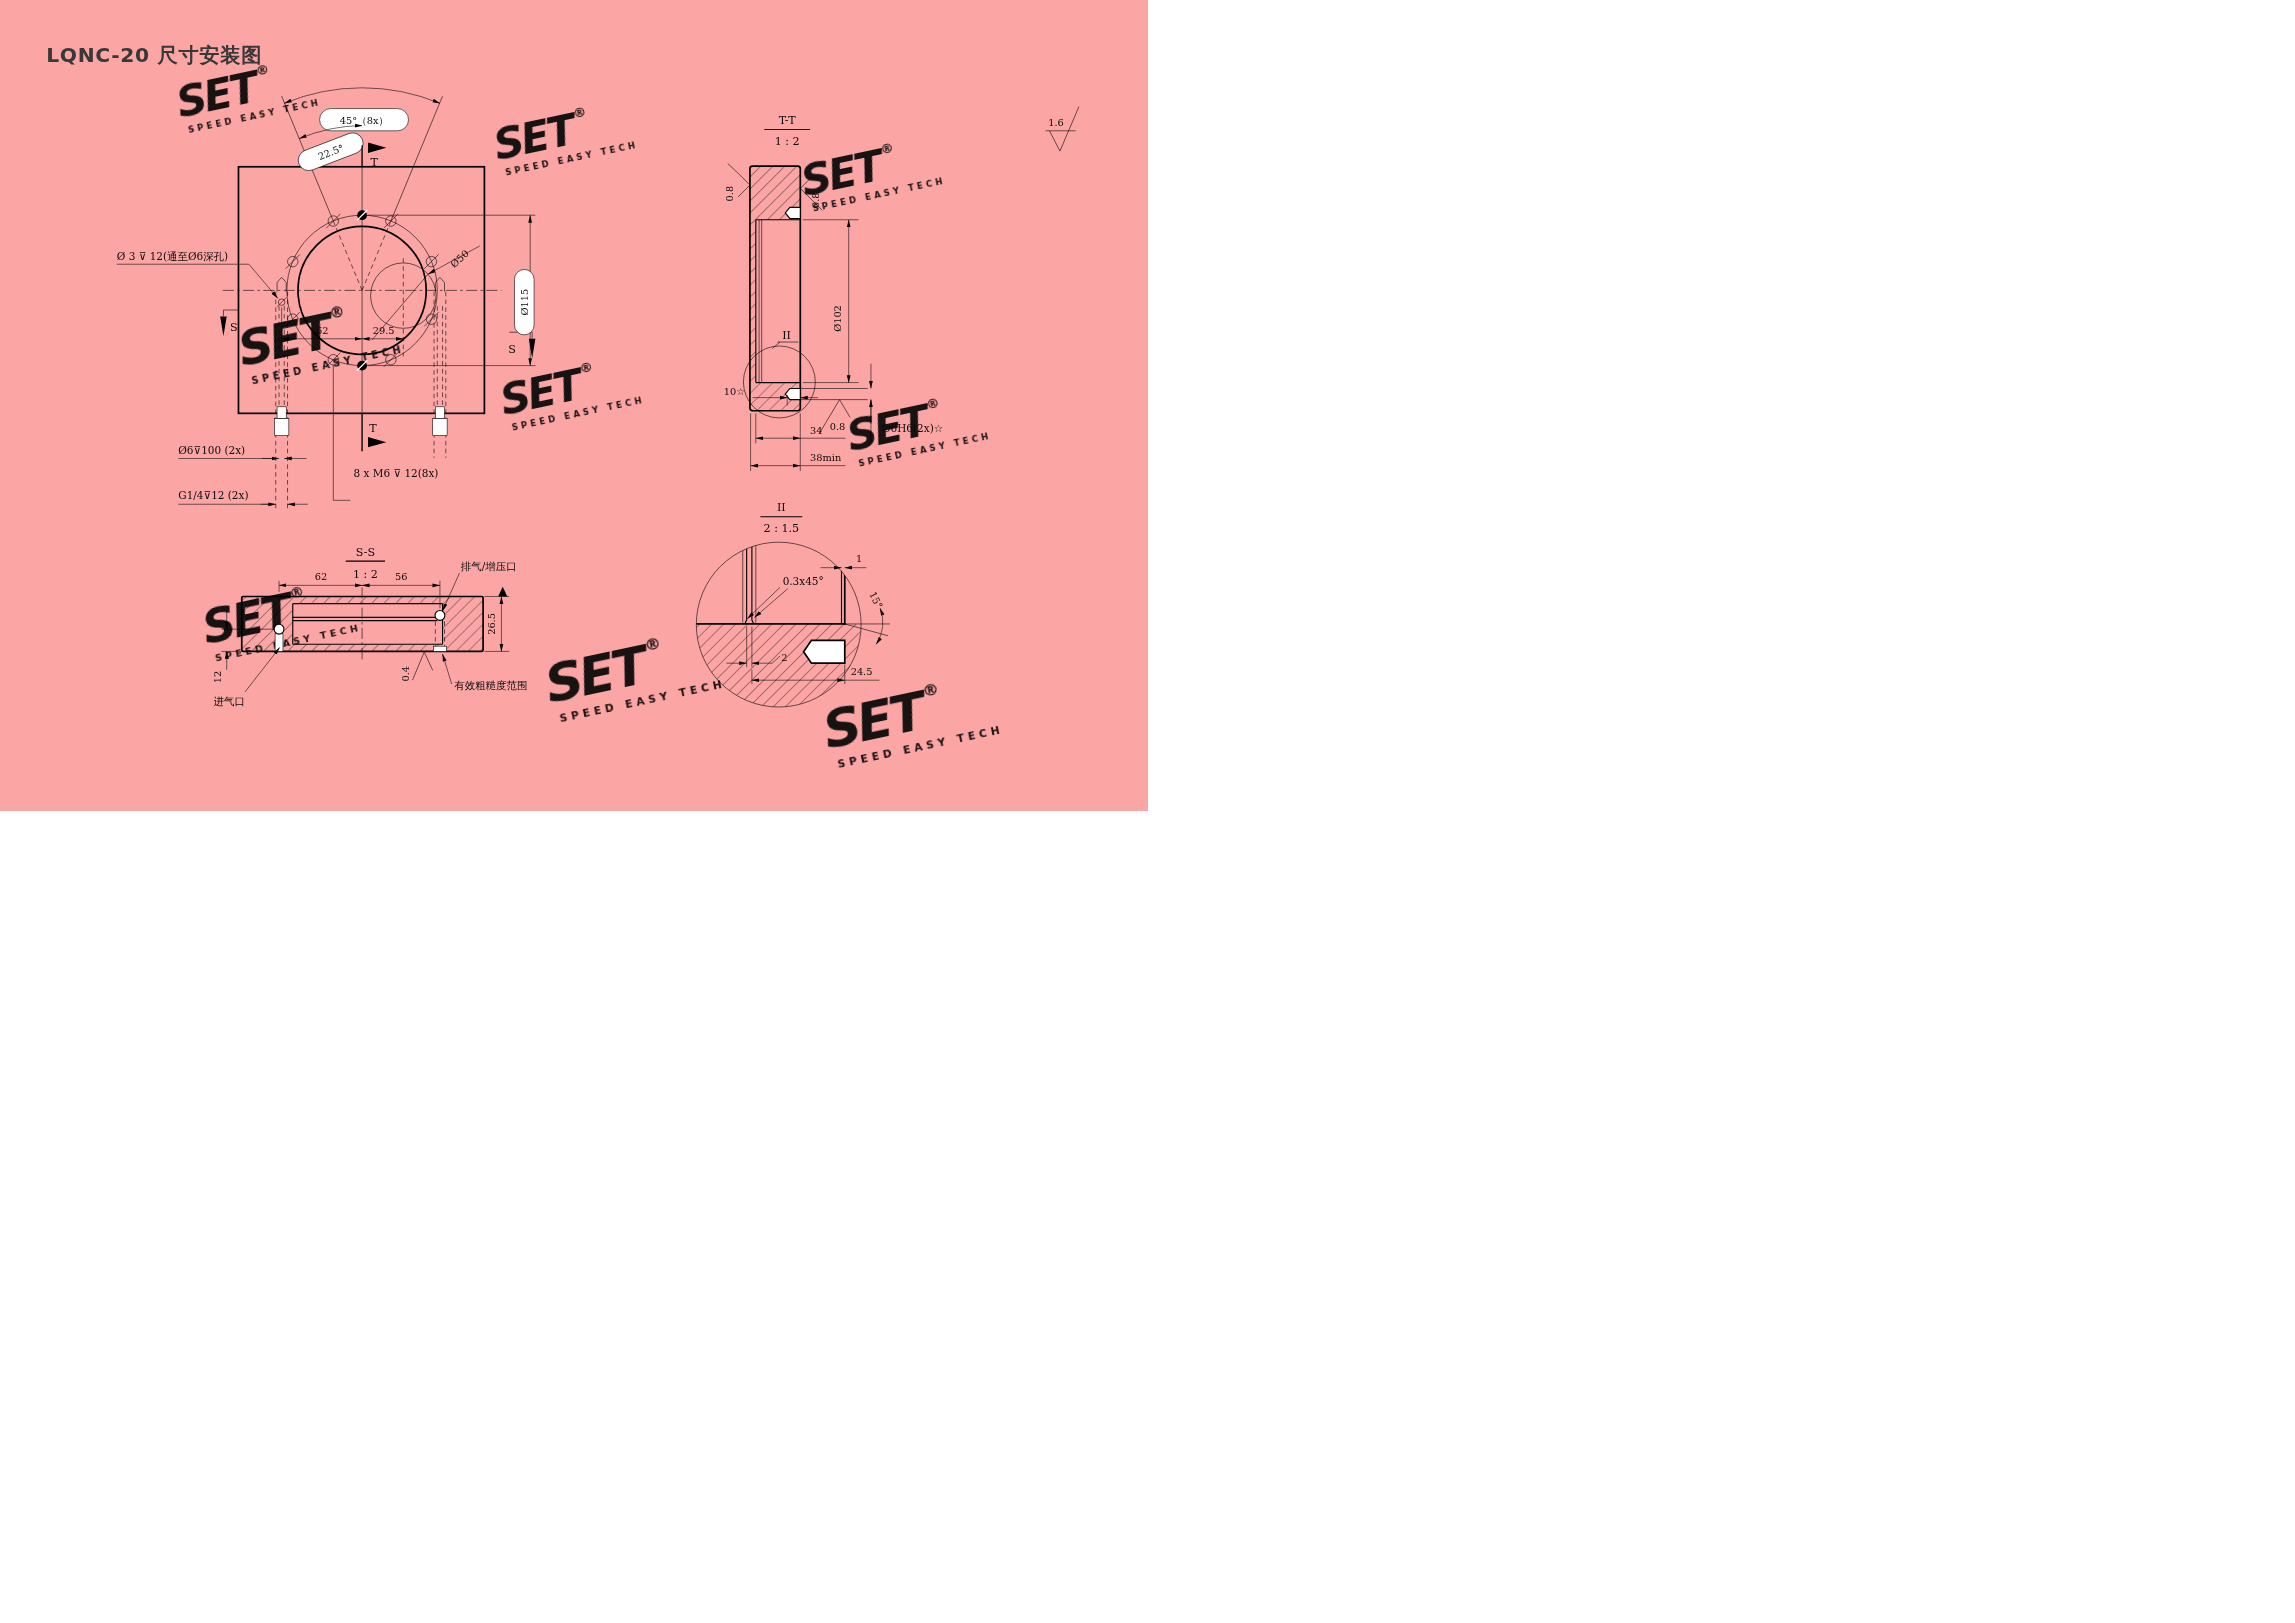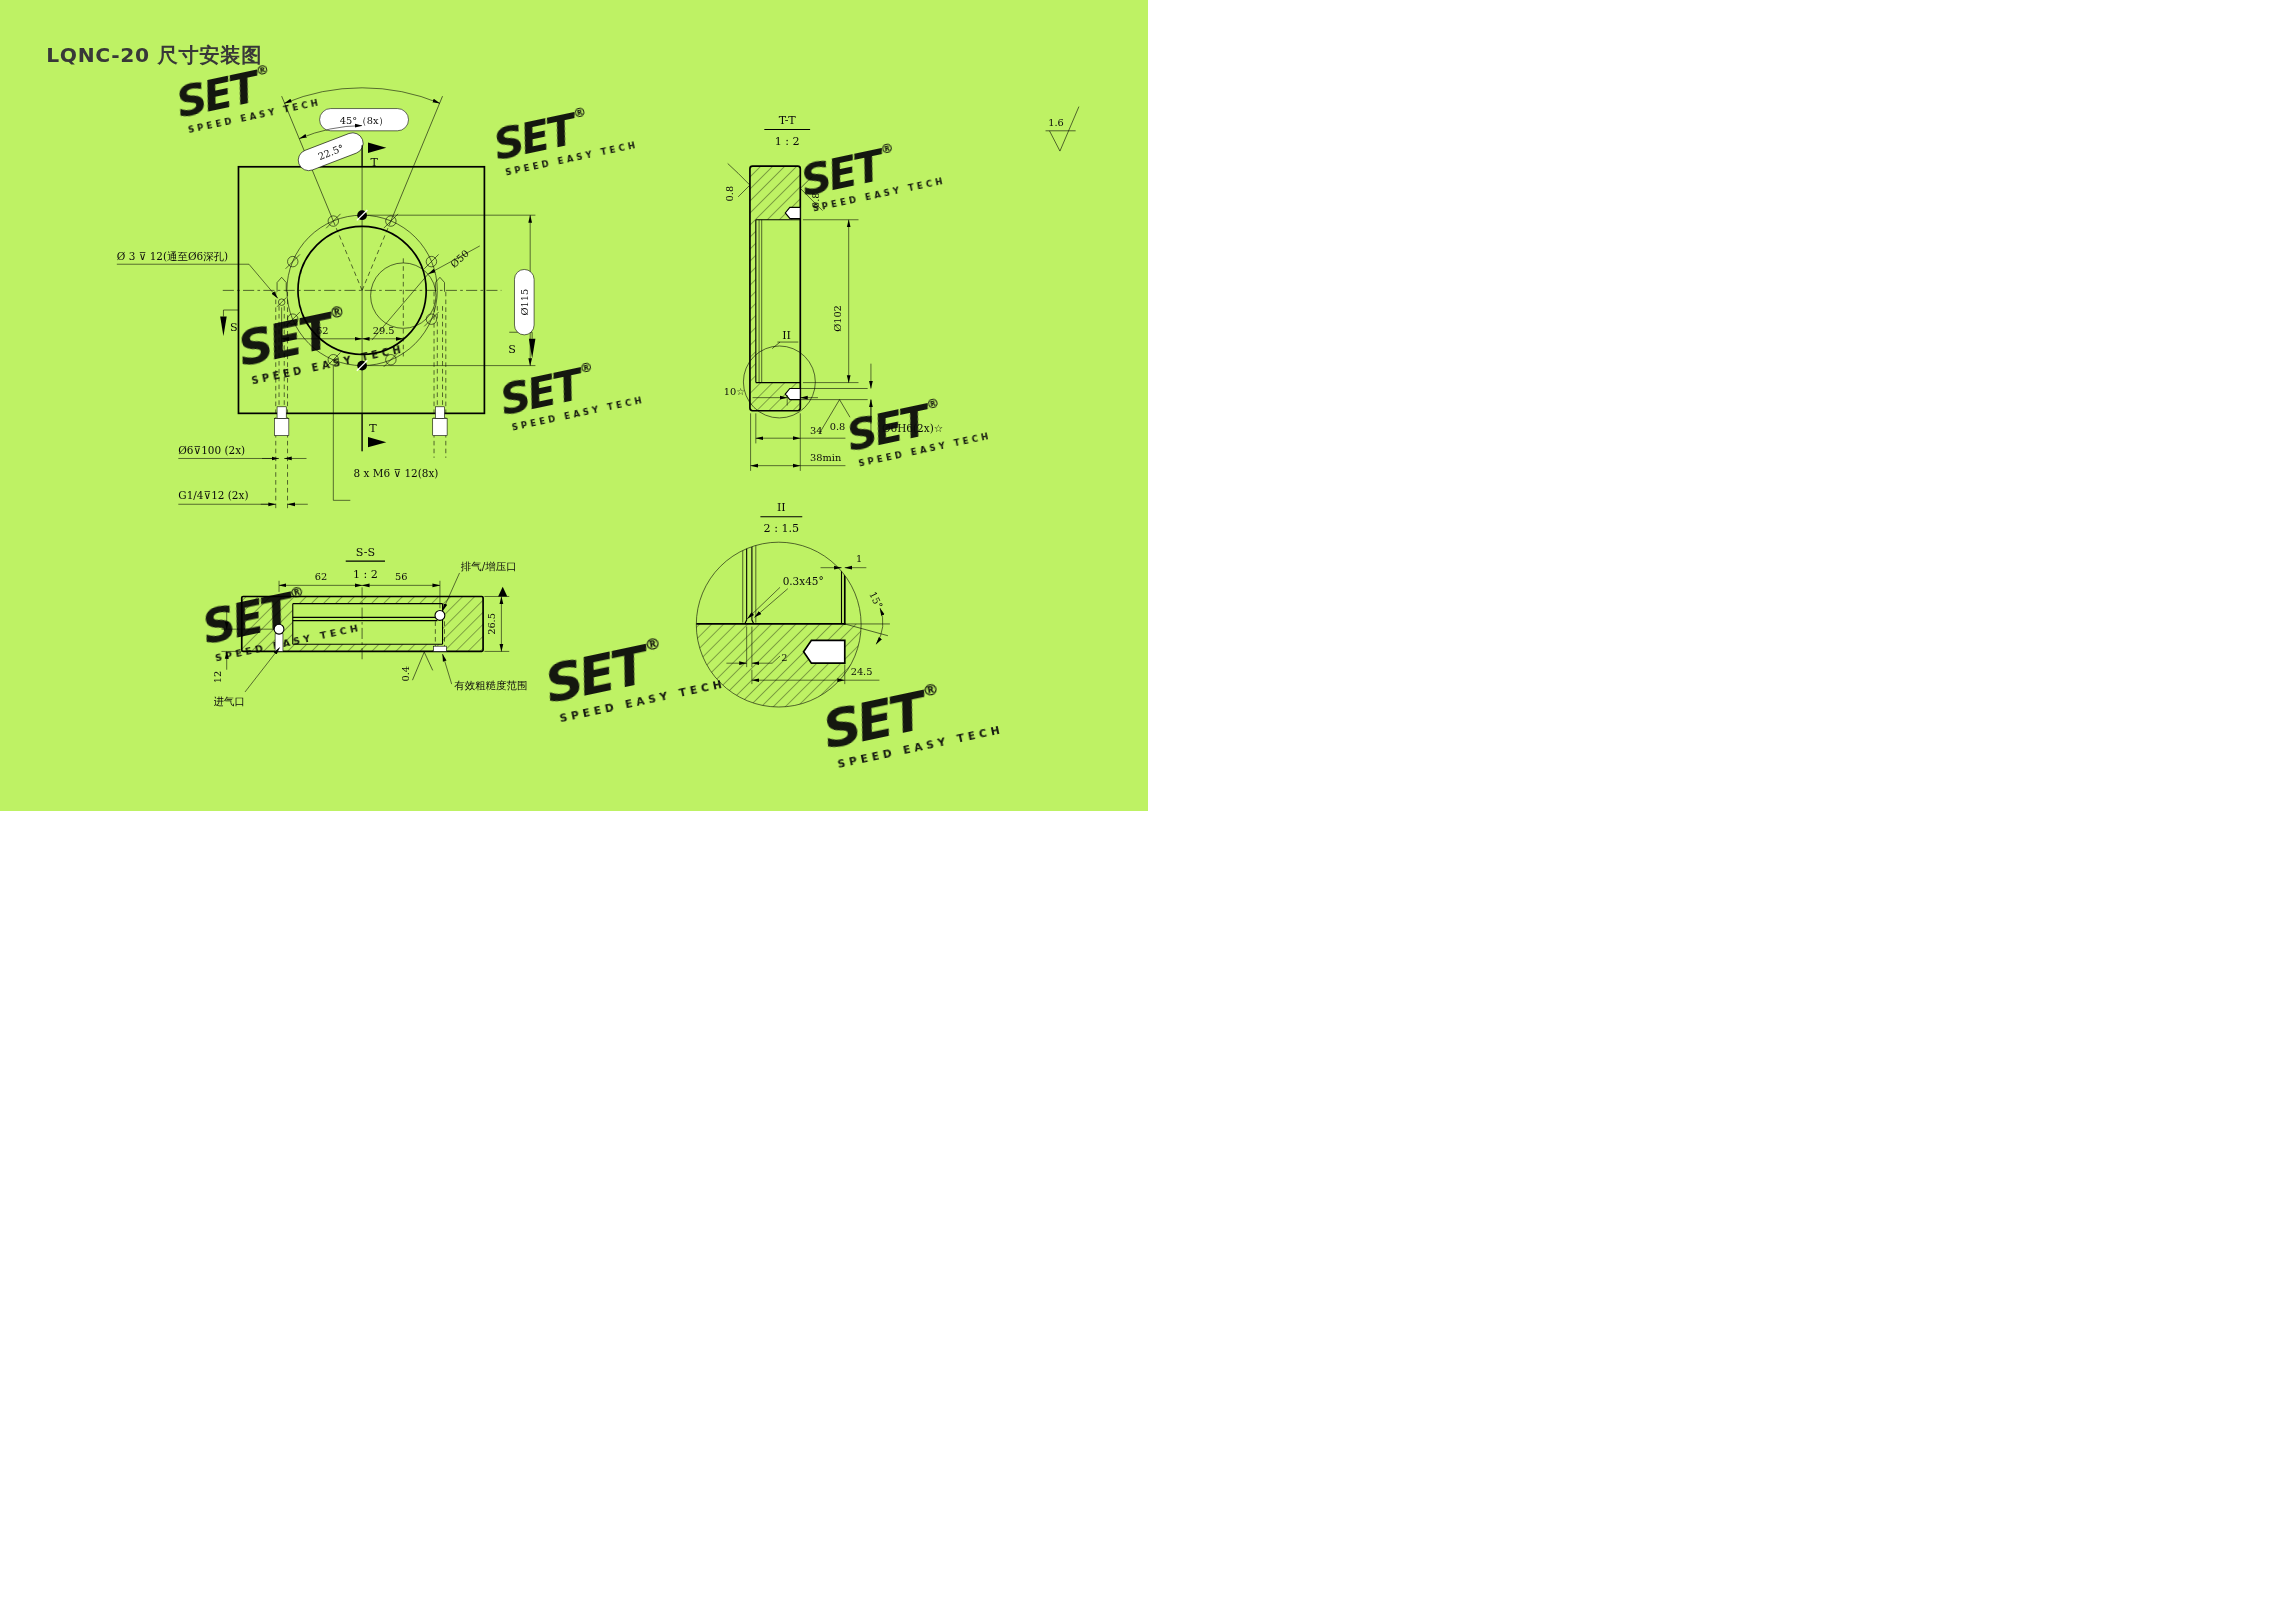--- a/index.html
+++ b/index.html
@@ -1,16 +1,16 @@
 <!DOCTYPE html>
 <html style="font-size:10.5px"><head>
 <meta charset="utf-8">
 <style>
   html,body{margin:0;padding:0;background:#ffffff;}
-  .page{position:relative;width:1148px;height:811px;background:#bef264;overflow:hidden;
+  .page{position:relative;width:1148px;height:811px;background:#fca5a5;overflow:hidden;
         font-family:"DejaVu Sans","Liberation Sans",sans-serif;}
   svg{position:absolute;left:0;top:0;}
   
   .sb{stroke:#000;stroke-width:2.6;fill:none;stroke-linecap:round;}
   .sm{stroke:#000;stroke-width:1.7;fill:none;}
   .st{stroke:#000;stroke-width:0.9;fill:none;}
   .sd{stroke:#000;stroke-width:0.85;fill:none;}
   .dash{stroke-dasharray:7 5;}
   .cdash{stroke-dasharray:17 5 4 5;}
   .fw{fill:#fff;}

